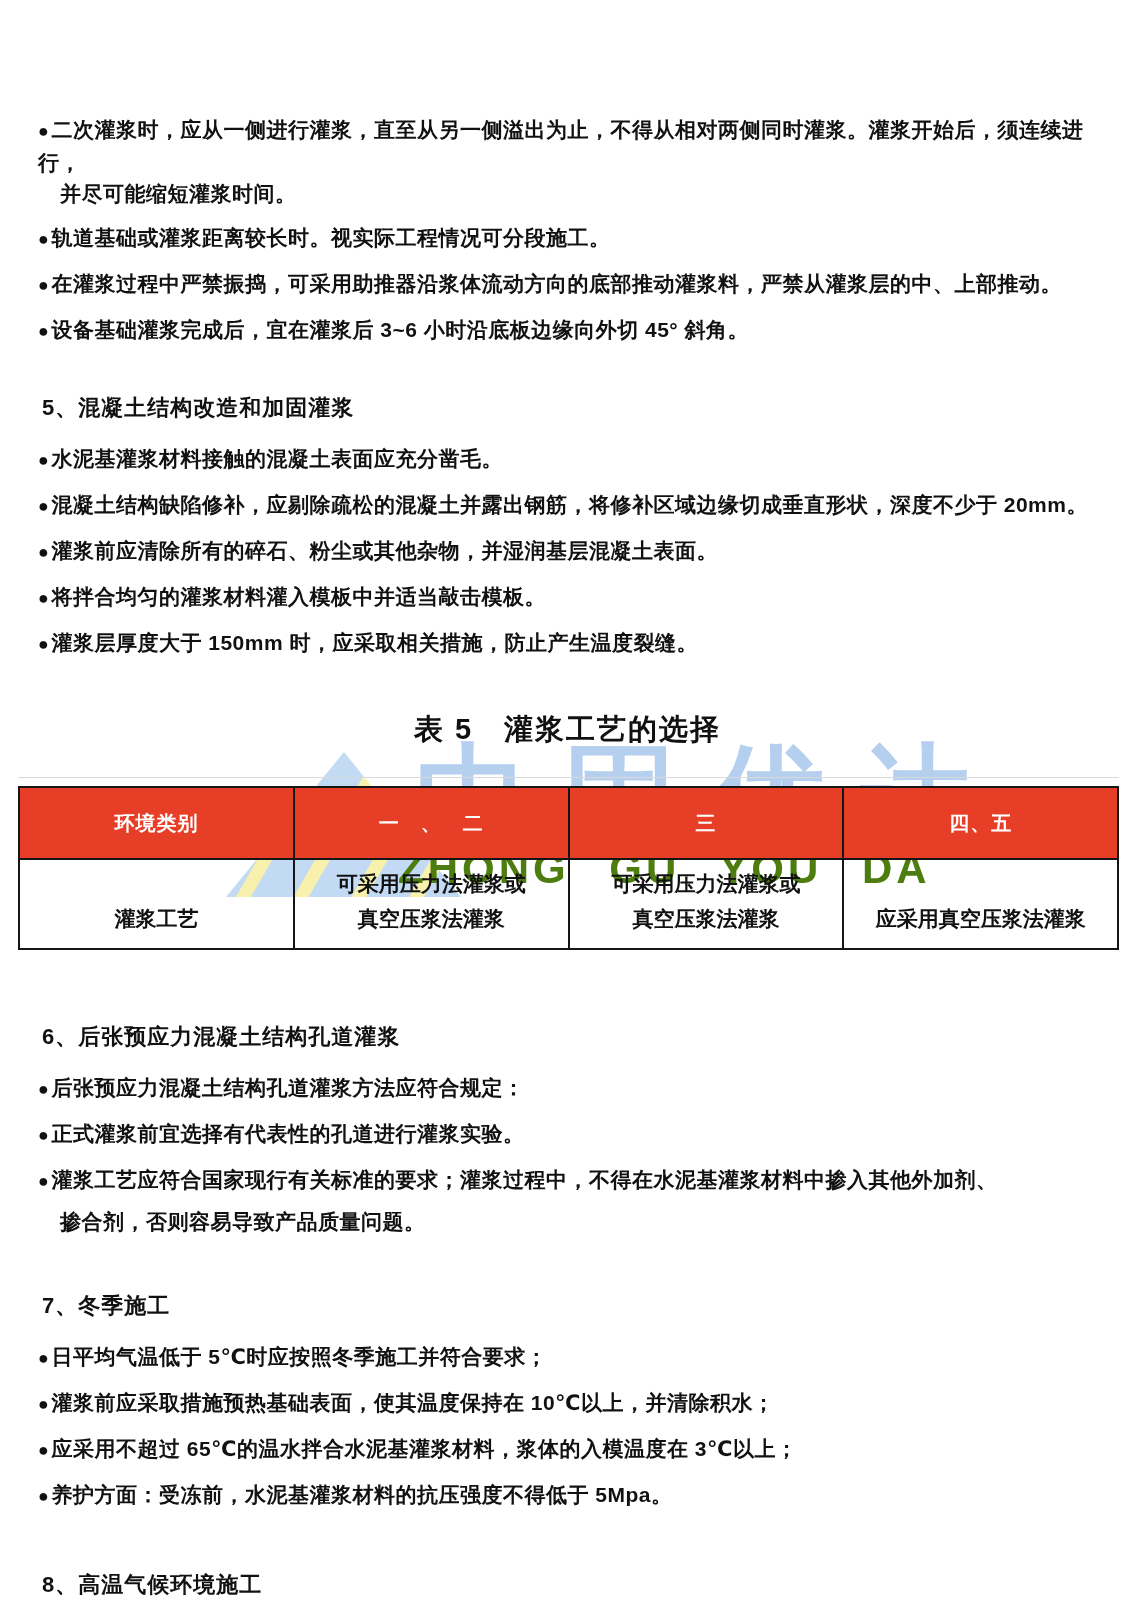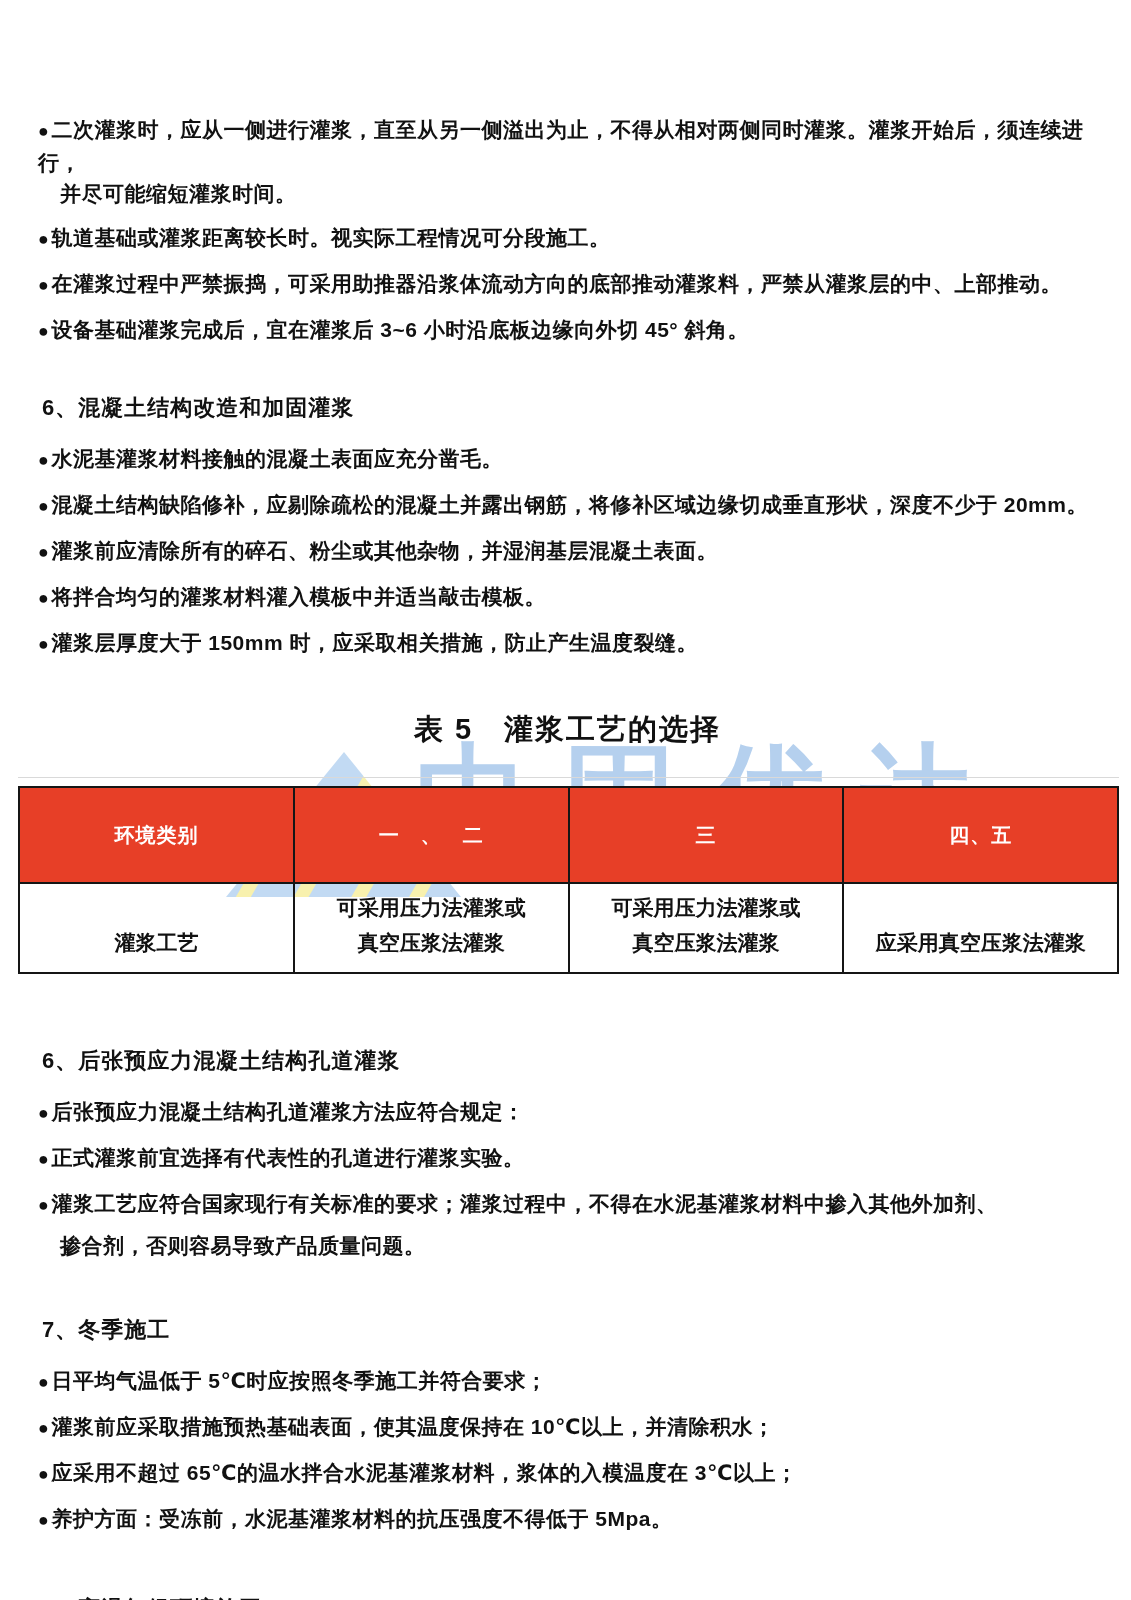--- a/index.html
+++ b/index.html
@@ -45,21 +45,21 @@
   .table-title {
     text-align:center; font-size:29px; font-weight:800;
     letter-spacing:2px; margin-top:50px;
   }
 
   .hairline { height:1px; background:#d9d9d9; width:1101px; margin:27px 0 8px -20px; }
 
   table.grout { width:1101px; margin-left:-20px; border-collapse:collapse; background:transparent; }
   table.grout td { border:2px solid #151515; width:25%; text-align:center; }
   td.th-cell {
-    background:#E73F27; color:#ffffff; height:96px;
+    background:#E73F27; color:#ffffff; height:72px;
     font-size:20px; font-weight:700; vertical-align:middle; letter-spacing:1px;
   }
   td.td-cell {
     height:90px; vertical-align:bottom; padding-bottom:12px;
     font-size:21px; font-weight:700; line-height:35px; background:transparent;
   }
   .cell-line { display:block; }
   .cell-line:empty { display:none; }
 </style>
 </head>
@@ -81,21 +81,21 @@
   <div class="wm-en">ZHONG GU YOU DA</div>
 </div>
 
 <div class="content">
 
   <p class="para"><span class="bullet">●</span><span>二次灌浆时，应从一侧进行灌浆，直至从另一侧溢出为止，不得从相对两侧同时灌浆。灌浆开始后，须连续进行，</span><span class="cont">并尽可能缩短灌浆时间。</span></p>
   <p class="para"><span class="bullet">●</span><span>轨道基础或灌浆距离较长时。视实际工程情况可分段施工。</span></p>
   <p class="para"><span class="bullet">●</span><span>在灌浆过程中严禁振捣，可采用助推器沿浆体流动方向的底部推动灌浆料，严禁从灌浆层的中、上部推动。</span></p>
   <p class="para"><span class="bullet">●</span><span>设备基础灌浆完成后，宜在灌浆后 3~6 小时沿底板边缘向外切 45° 斜角。</span></p>
 
-  <h2 class="heading h-sec5">6、混凝土结构改造和加固灌浆</h2>
+  <h2 class="heading h-sec5">5、混凝土结构改造和加固灌浆</h2>
   <p class="para"><span class="bullet">●</span><span>水泥基灌浆材料接触的混凝土表面应充分凿毛。</span></p>
   <p class="para"><span class="bullet">●</span><span>混凝土结构缺陷修补，应剔除疏松的混凝土并露出钢筋，将修补区域边缘切成垂直形状，深度不少于 20mm。</span></p>
   <p class="para"><span class="bullet">●</span><span>灌浆前应清除所有的碎石、粉尘或其他杂物，并湿润基层混凝土表面。</span></p>
   <p class="para"><span class="bullet">●</span><span>将拌合均匀的灌浆材料灌入模板中并适当敲击模板。</span></p>
   <p class="para"><span class="bullet">●</span><span>灌浆层厚度大于 150mm 时，应采取相关措施，防止产生温度裂缝。</span></p>
 
   <div class="table-title">表 5　灌浆工艺的选择</div>
   <div class="hairline"></div>
   <table class="grout">
     <tbody>

